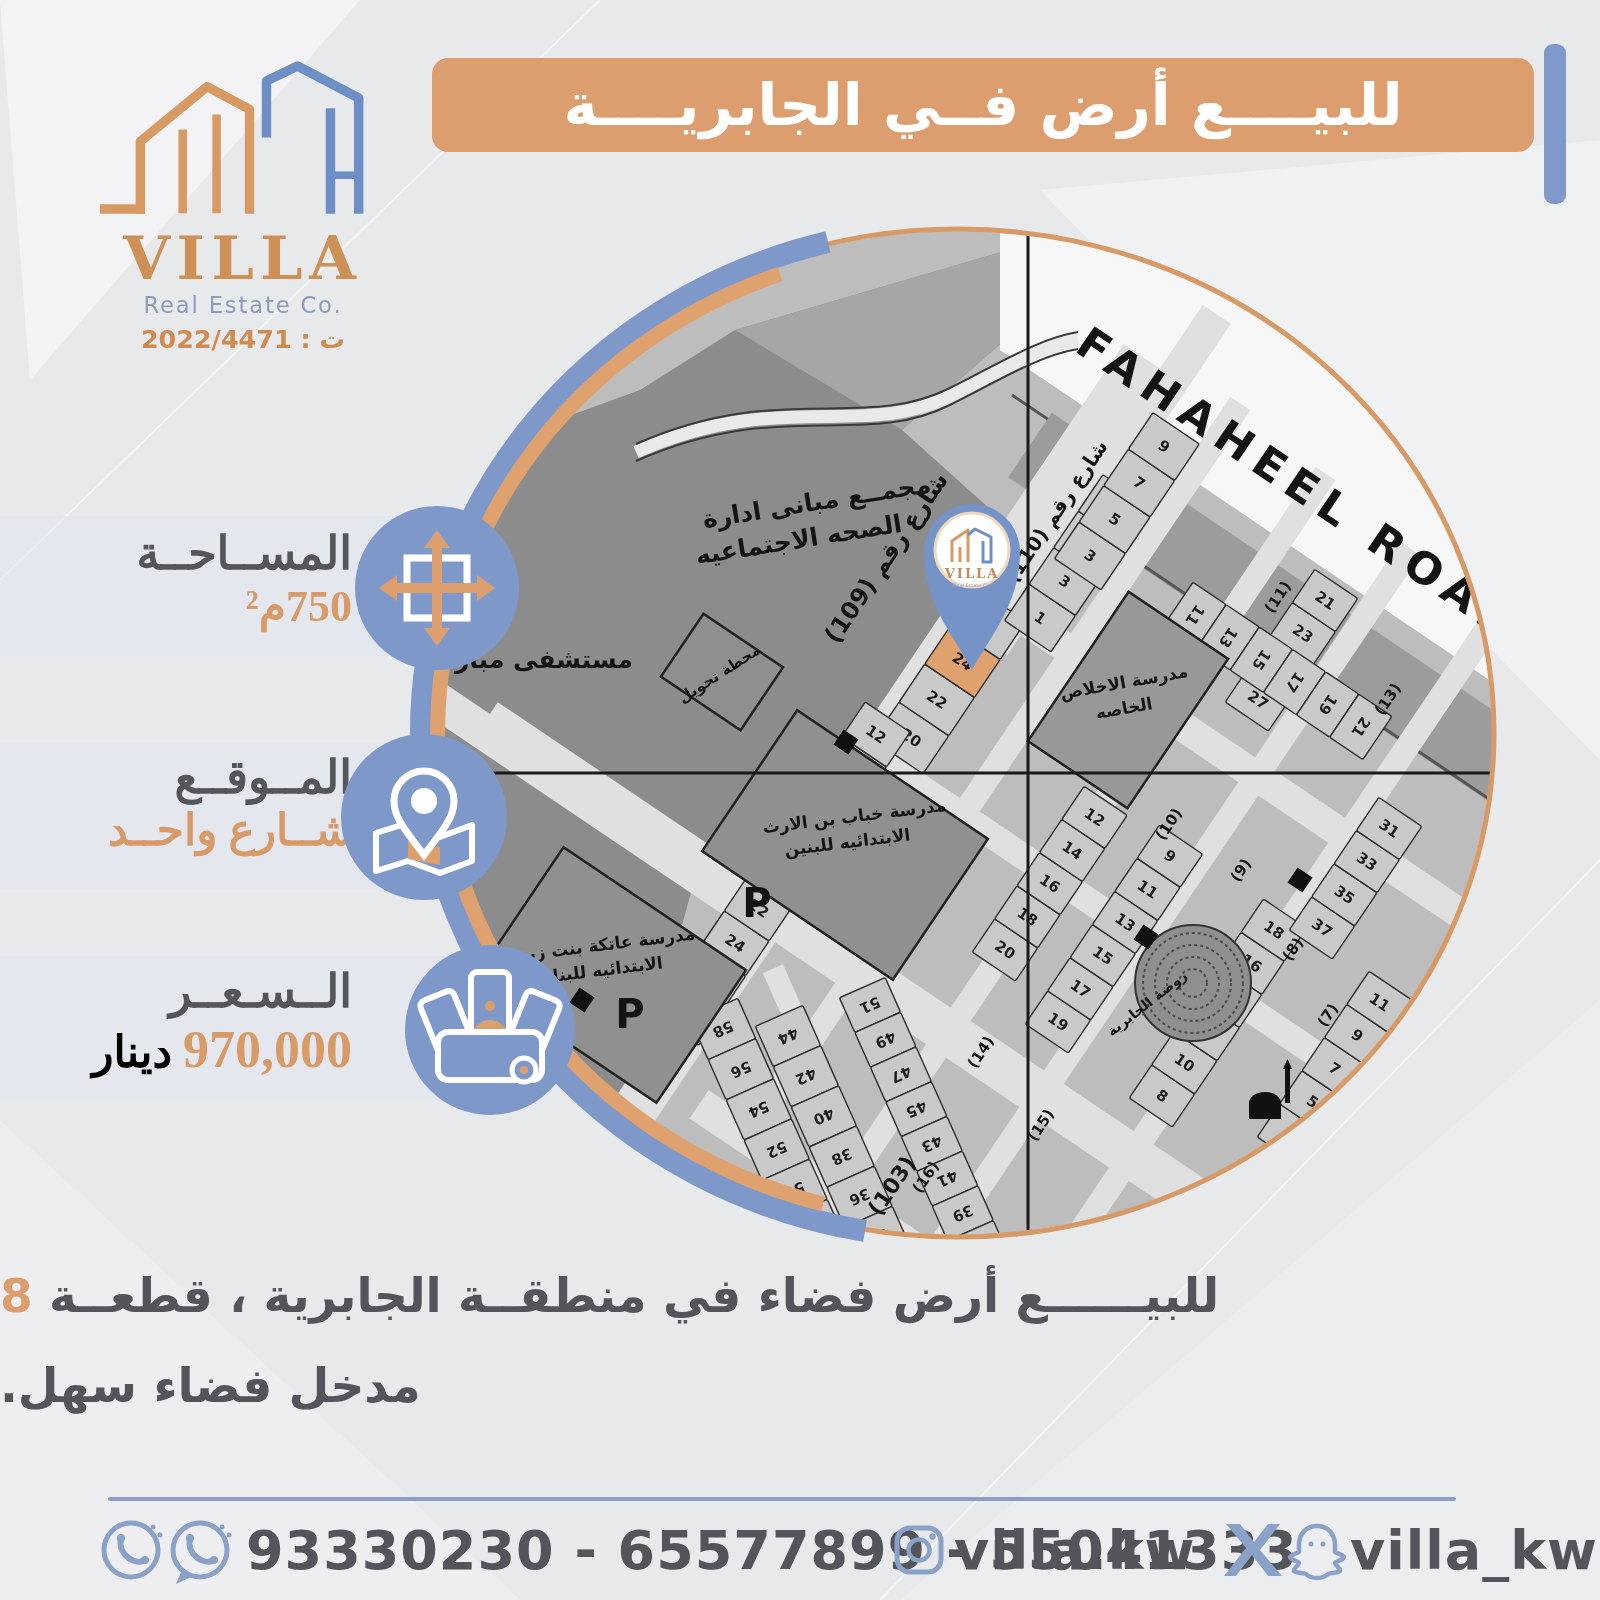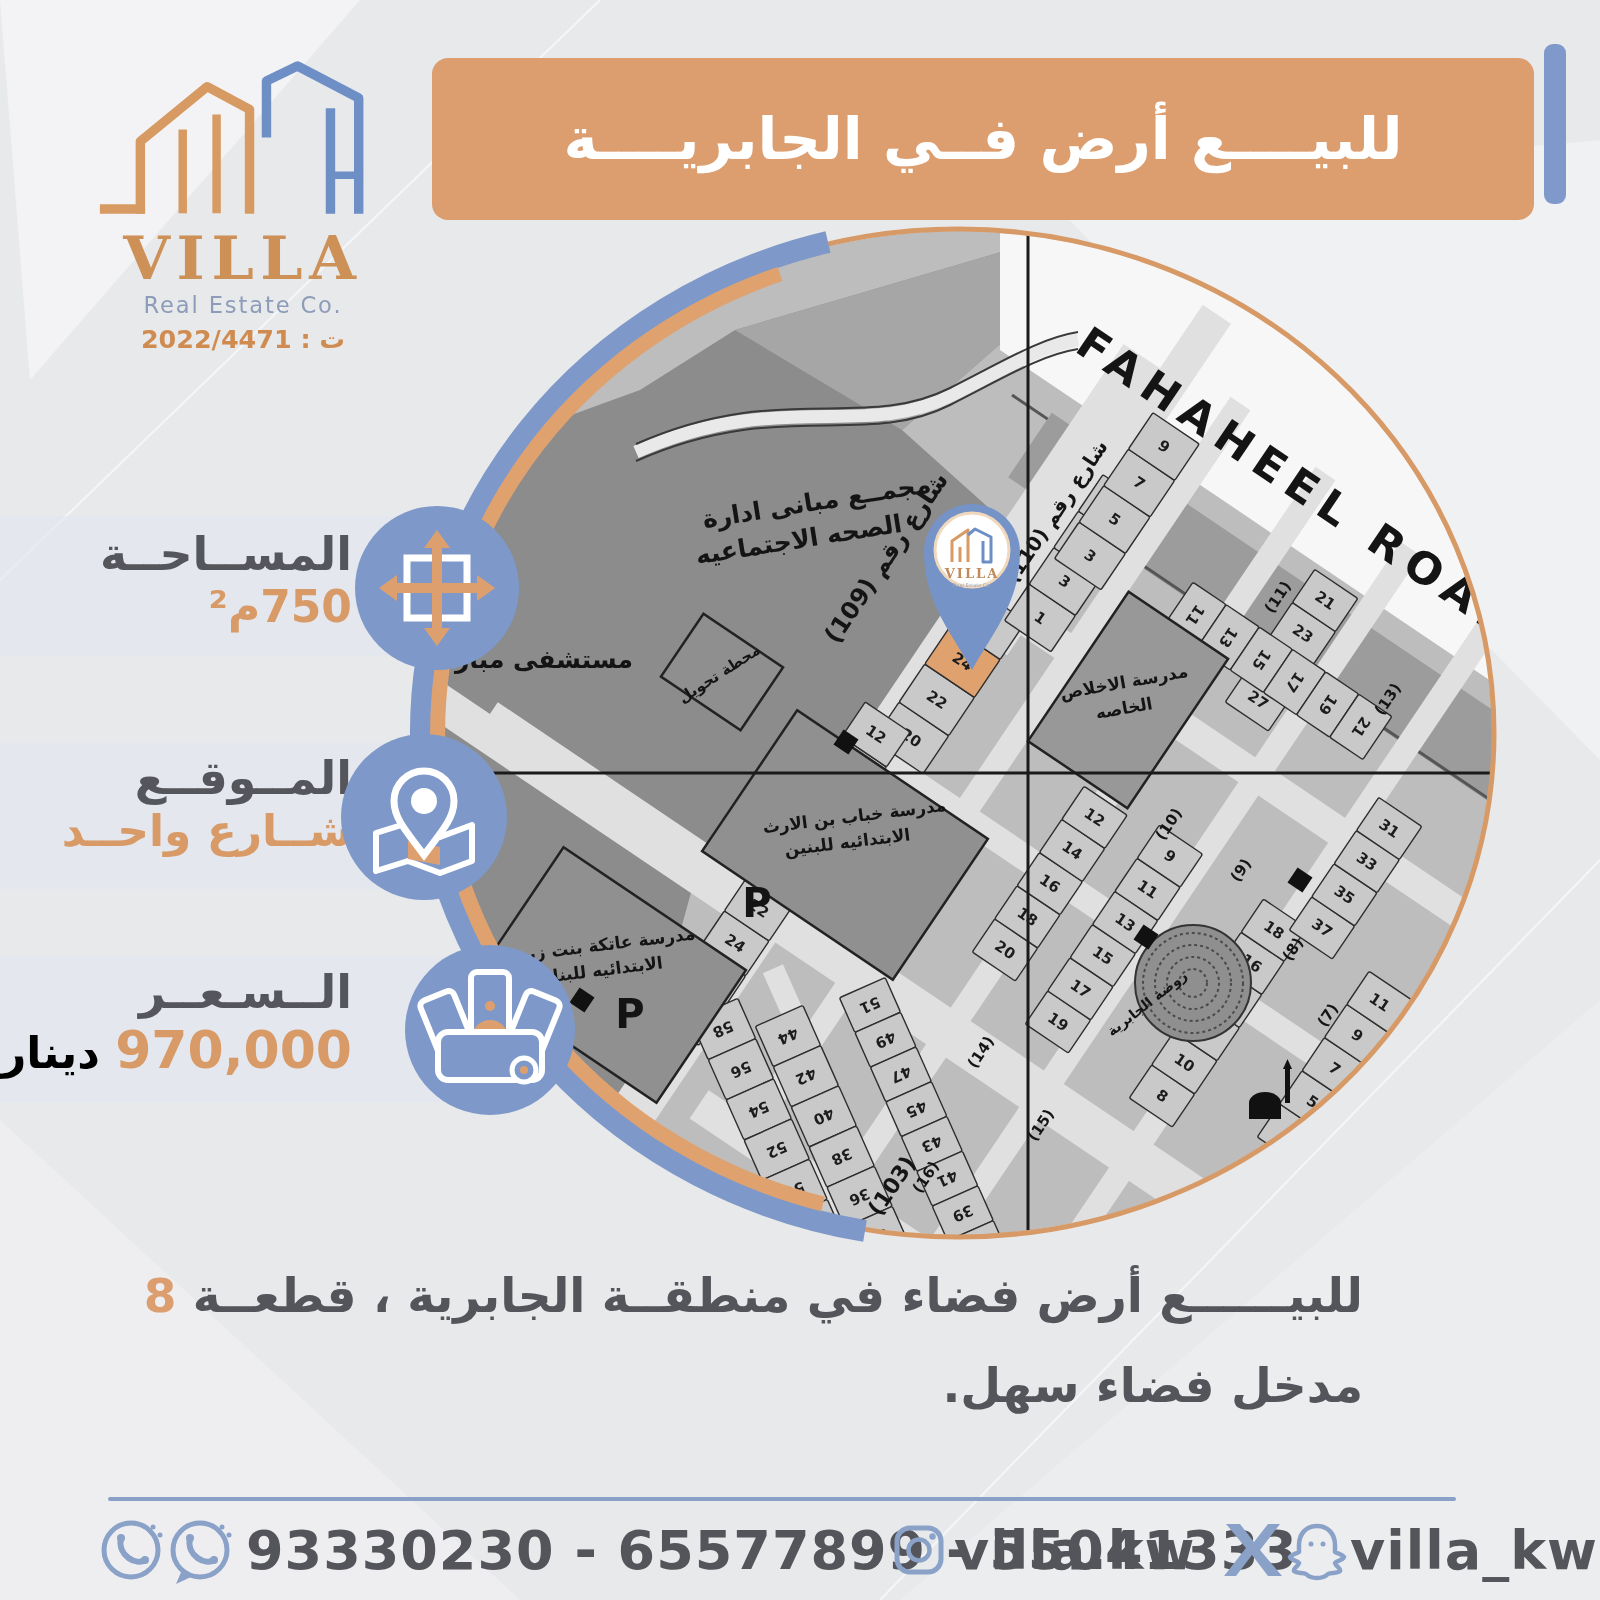--- a/index.html
+++ b/index.html
@@ -2,37 +2,37 @@
 <html><head>
 <meta charset="utf-8">
 <style>
   html,body{margin:0;padding:0;background:#cfd0d4;}
   .canvas{position:relative;width:1600px;height:1600px;overflow:hidden;background:#E8E9EB;
           font-family:"DejaVu Sans",sans-serif;color:#55565B;}
   .facets{position:absolute;inset:0;z-index:0;}
   
   .logo{position:absolute;left:50px;top:24px;width:320px;height:340px;z-index:5;}
   
-  .banner{position:absolute;left:432px;top:58px;width:1102px;height:162px;background:#DC9E6F;
+  .banner{position:absolute;left:432px;top:58px;width:1102px;height:94px;background:#DC9E6F;
           border-radius:16px;z-index:5;display:flex;align-items:center;justify-content:center;}
   .banner h1{margin:0;font-size:58px;font-weight:bold;color:#FFFFFF;direction:rtl;letter-spacing:0;}
   .banner-bar{position:absolute;left:1544px;top:44px;width:22px;height:160px;background:#7F9ACA;
           border-radius:9px;z-index:6;}
   
   .band{position:absolute;left:0;width:525px;background:rgba(226,230,240,0.6);z-index:1;}
-  .info-text{position:absolute;left:0;width:352px;text-align:right;direction:rtl;z-index:6;}
+  .info-text{position:absolute;left:0;width:352px;text-align:right;direction:rtl;z-index:6;font-family:Liberation Serif, serif;}
   .info-label{font-size:46px;font-weight:bold;color:#55565B;line-height:1.15;}
   .info-value{font-size:44px;font-weight:bold;color:#D89A66;line-height:1.2;}
   .info-value .unit{color:#000000;}
   .price-number{font-size:52px;}
   .icon-circle{position:absolute;z-index:7;}
   
   .map-svg{position:absolute;inset:0;z-index:3;}
   
-  .tagline{position:absolute;left:0;width:1363px;text-align:right;direction:rtl;z-index:5;
+  .tagline{position:absolute;left:0;width:1363px;text-align:left;direction:rtl;z-index:5;
            font-size:47px;font-weight:bold;color:#54555A;}
   .tagline .plotnum{color:#DC9E6F;}
   
   .separator{position:absolute;left:108px;top:1497px;width:1348px;height:4px;background:#8BA0C8;
            border-radius:2px;z-index:5;}
   .footer-item{position:absolute;top:1512px;height:76px;display:flex;align-items:center;z-index:5;}
   .footer-text{font-size:54px;font-weight:600;color:#54555A;letter-spacing:1px;}
 </style>
 </head>
 <body>

